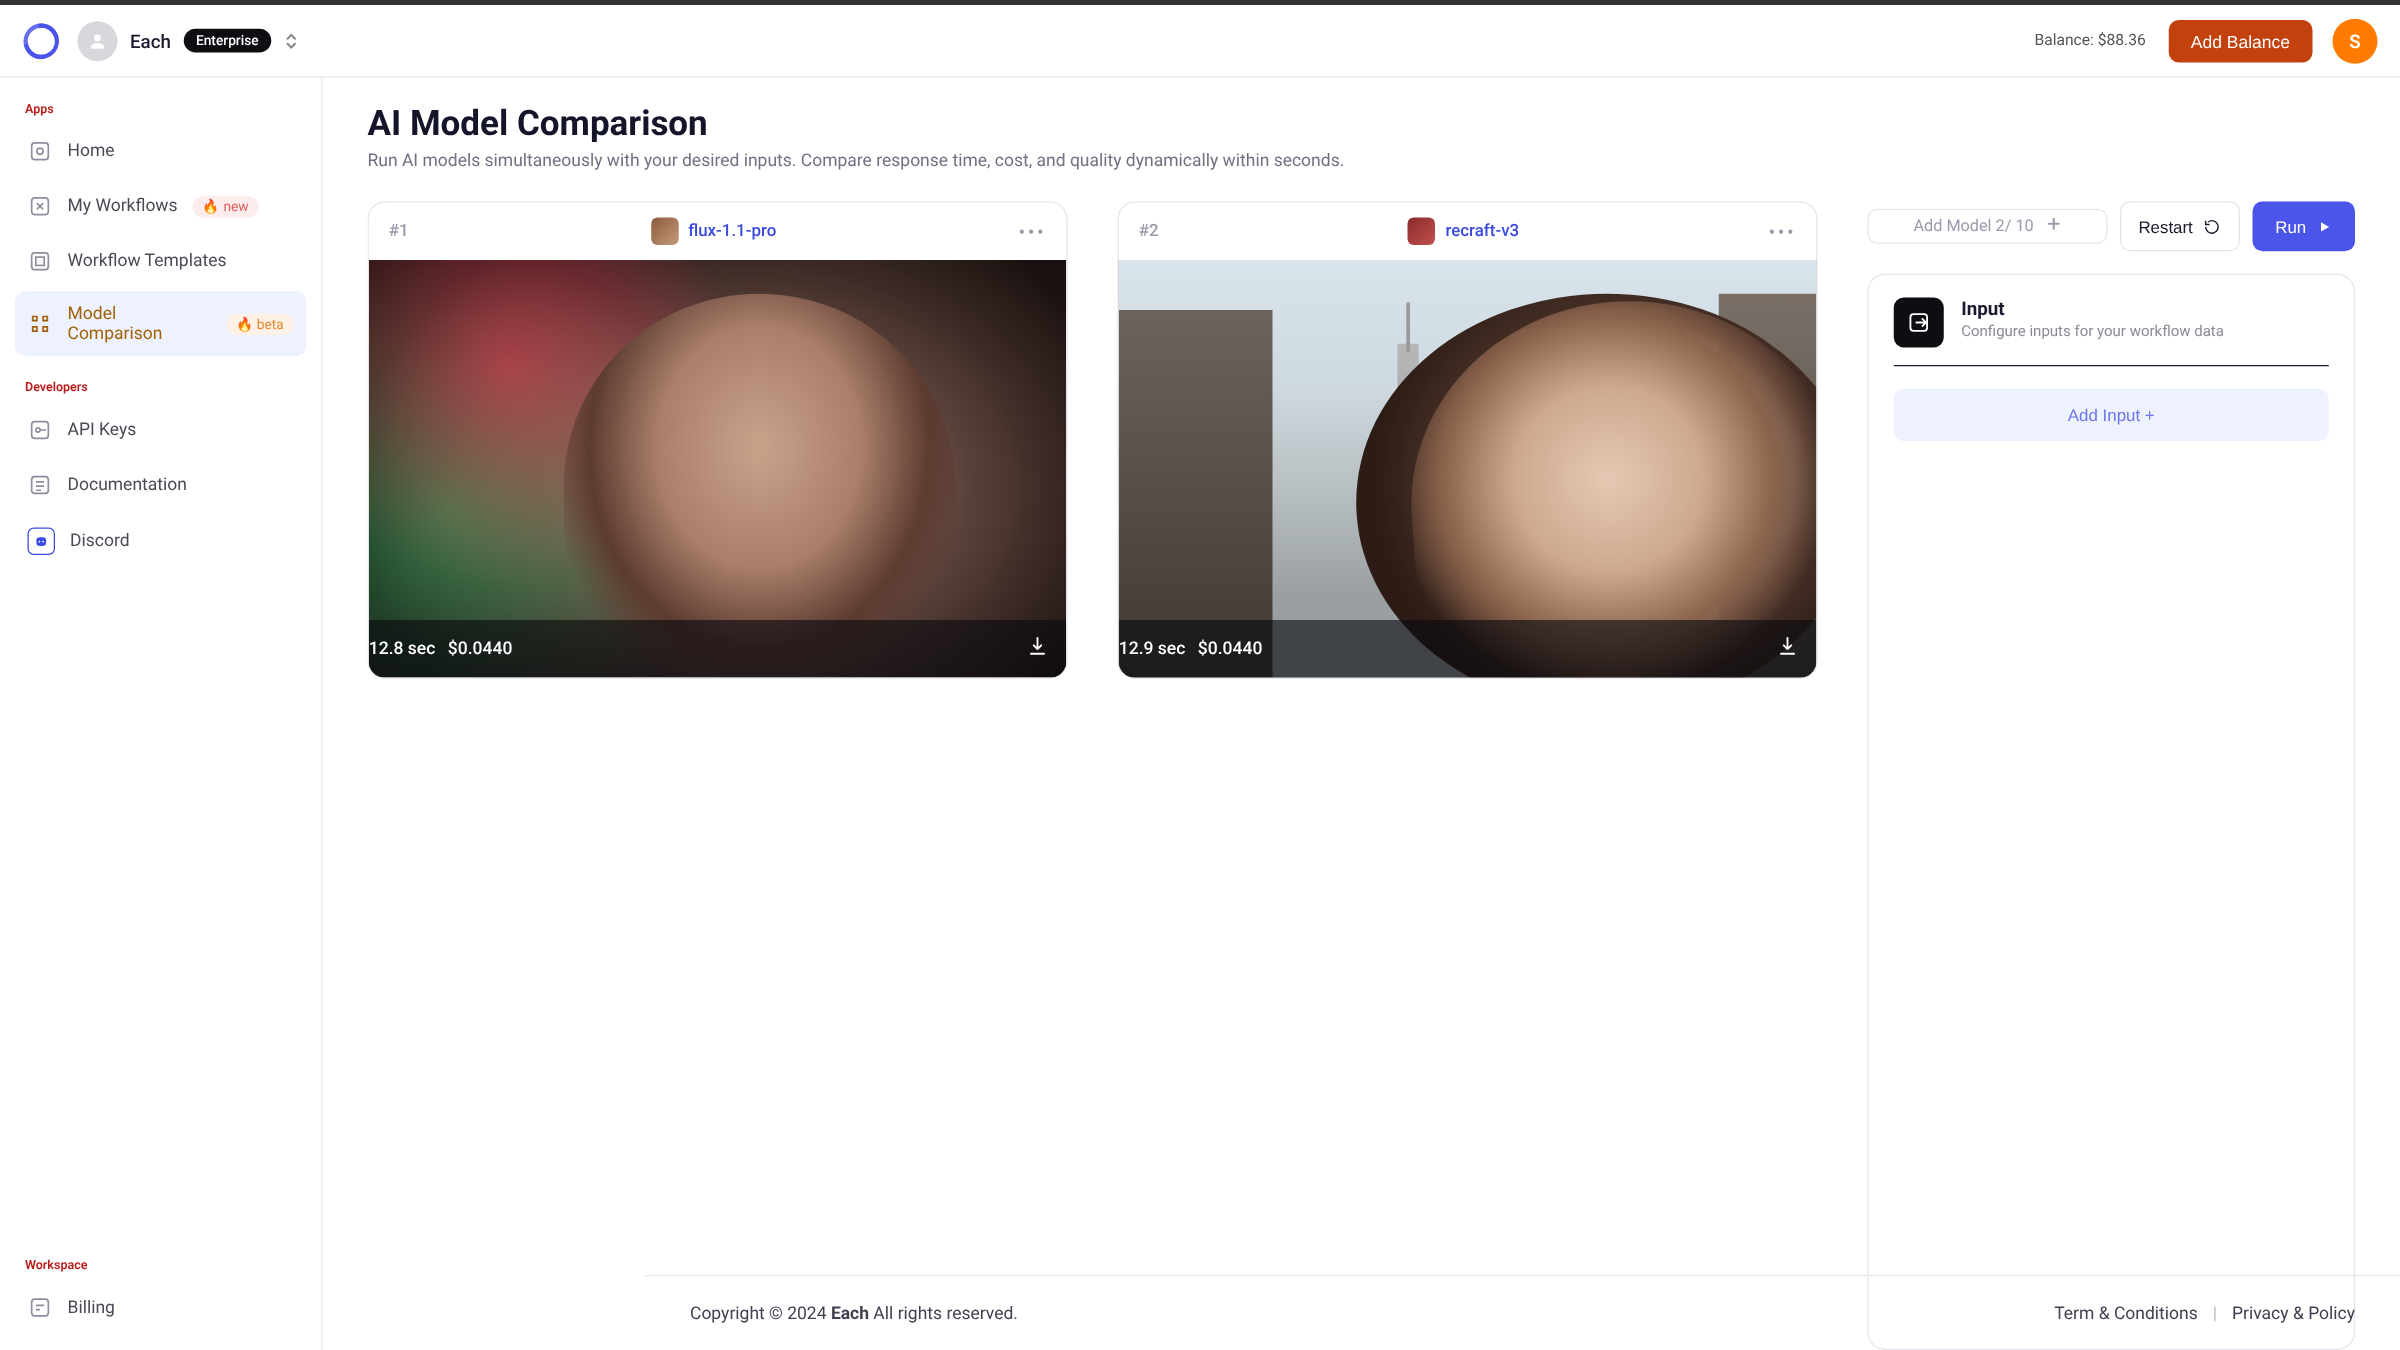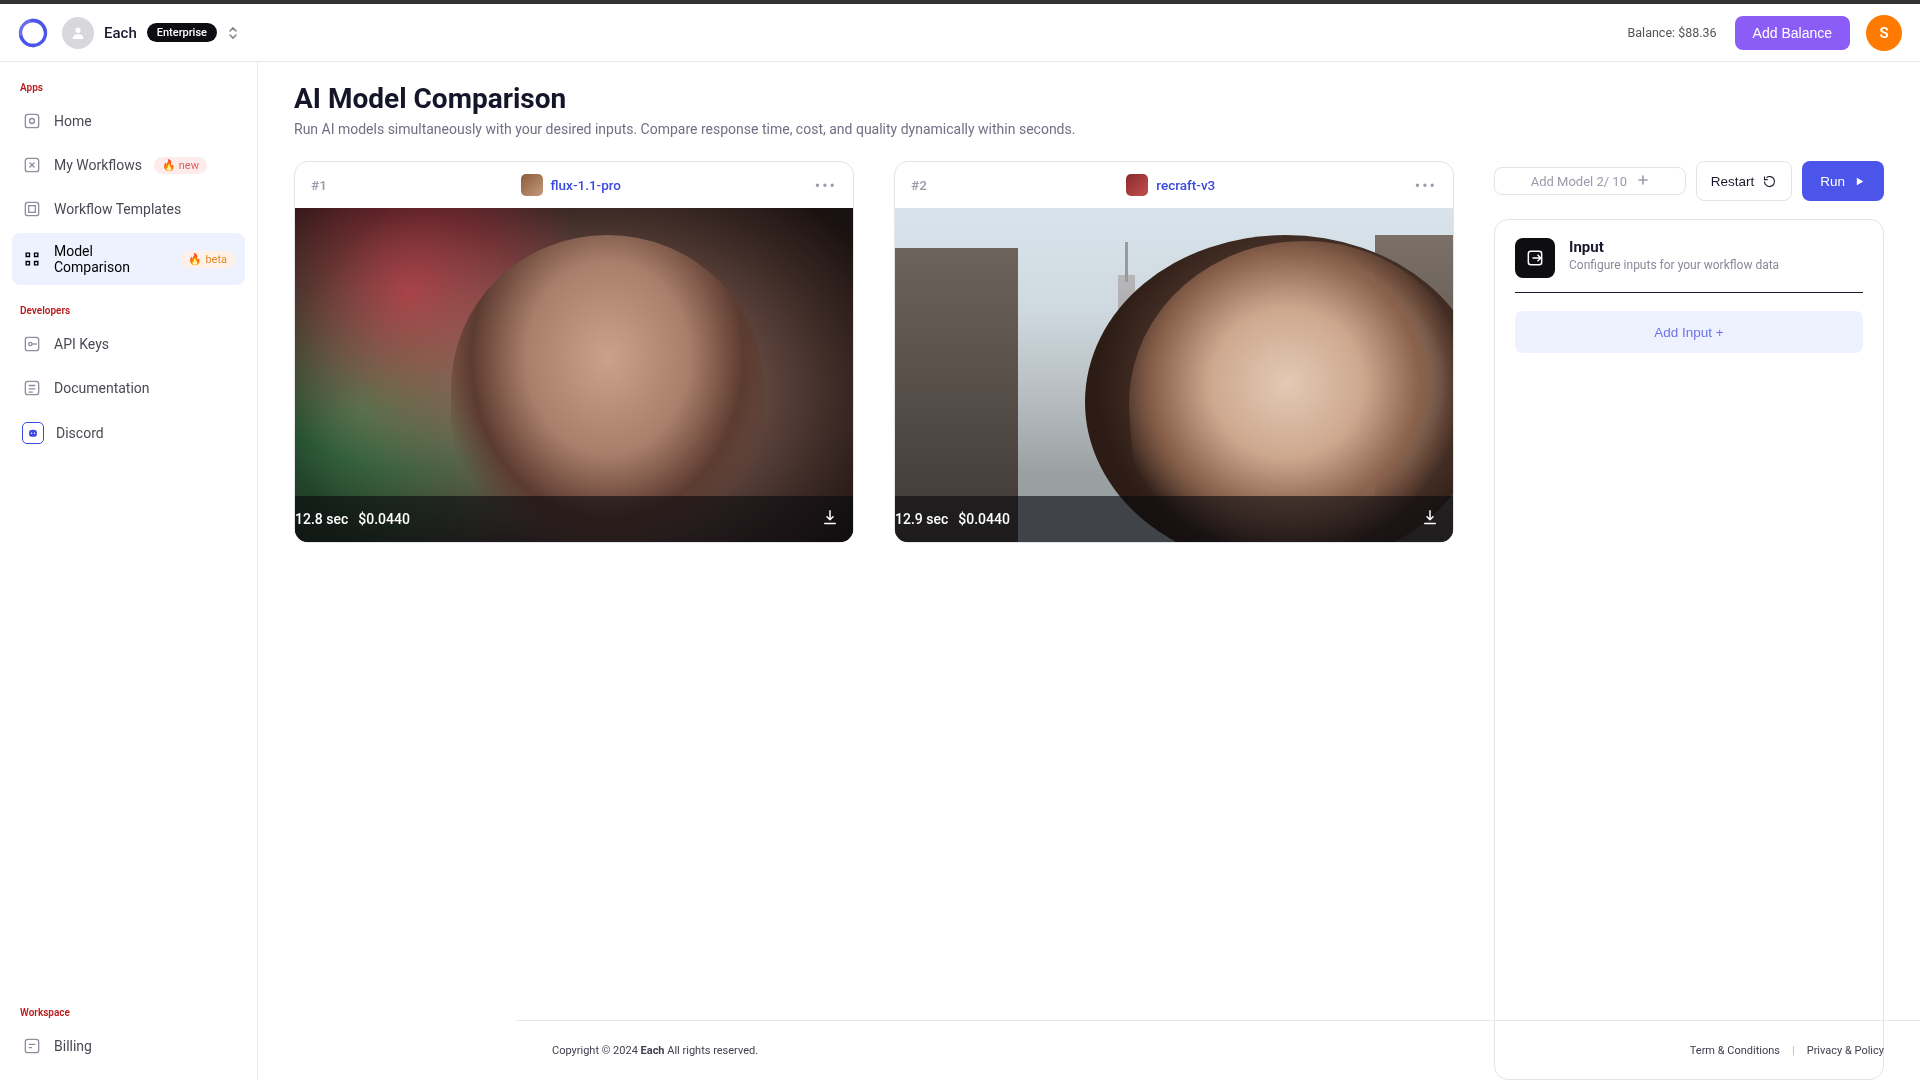--- a/index.html
+++ b/index.html
@@ -10,32 +10,32 @@
   .header { height: 62px; border-bottom: 1px solid #e8e8ec; border-top: 4px solid #333; display:flex; align-items:center; padding: 0 18px; }
   .logo-circle { width:30px; height:30px; border-radius:50%; display:flex; align-items:center; justify-content:center; }
   .logo-svg { width:30px; height:30px; }
   .avatar-grey { width:32px; height:32px; border-radius:50%; background:#d8d8dc; display:flex; align-items:center; justify-content:center; margin-left:14px; }
   .avatar-grey svg { width:16px; height:16px; fill:#fff; }
   .workspace-name { font-size:15px; font-weight:500; margin-left:10px; color:#1a1a2e; }
   .plan-badge { background:#0d0d12; color:#fff; font-size:11px; border-radius:12px; padding:3px 10px; margin-left:10px; font-weight:500; }
   .switcher { margin-left:10px; color:#777; display:flex; flex-direction:column; justify-content:center; }
   .header-spacer { flex:1; }
   .balance-text { font-size:12.5px; color:#555; margin-right:18px; }
-  .add-balance-btn { background:#8b5cf6; color:#fff; font-size:14px; font-weight:500; border:none; border-radius:8px; padding:9px 18px; cursor:pointer; }
+  .add-balance-btn { background:#c2410c; color:#fff; font-size:14px; font-weight:500; border:none; border-radius:8px; padding:9px 18px; cursor:pointer; }
   .avatar-orange { width:36px; height:36px; border-radius:50%; background:#ff7a00; color:#fff; display:flex; align-items:center; justify-content:center; font-weight:600; margin-left:16px; font-size:15px; }
 
   
   .body-row { flex:1; display:flex; overflow:hidden; }
 
   
   .sidebar { width: 258px; border-right:1px solid #e8e8ec; padding: 14px 12px; display:flex; flex-direction:column; }
   .side-section-title { font-size:10px; font-weight:600; color:#b91c1c; padding: 6px 8px 4px; }
   .side-item { display:flex; align-items:center; gap:12px; padding:10px 10px; border-radius:8px; font-size:14px; color:#4a4a55; cursor:pointer; margin-top:4px; position:relative; }
   .side-item.active { background:#eef2ff; }
-  .side-item.active .side-label, .side-item.active .side-icon { color:#000000; }
+  .side-item.active .side-label, .side-item.active .side-icon { color:#a16207; }
   .side-icon { width:20px; height:20px; color:#8e8ea0; flex-shrink:0; display:flex; align-items:center; justify-content:center; }
   .side-icon svg { width:20px; height:20px; stroke:currentColor; fill:none; stroke-width:1.6; }
   .discord-box { width:22px; height:22px; border:1.5px solid #3a49e0; border-radius:5px; display:flex; align-items:center; justify-content:center; color:#3a49e0; }
   .discord-box svg { width:14px; height:14px; fill:#3a49e0; stroke:none; }
   .tag { font-size:11px; border-radius:10px; padding:2px 8px; display:inline-flex; align-items:center; gap:3px; }
   .tag-new { background:#fdecec; color:#de5f5f; }
   .tag-beta { background:#fff1e6; color:#e08a2e; }
   .fire { font-size:11px; }
   .side-spacer { flex:1; }
 
@@ -90,21 +90,21 @@
   .run-btn svg { width:13px; height:13px; fill:#fff; }
   .restart-btn svg { width:15px; height:15px; stroke:#1a1a2e; fill:none; stroke-width:1.8; }
 
   .input-card { border:1px solid #e3e3ea; border-radius:14px; margin-top:18px; padding:18px 20px 20px; flex:1; display:flex; flex-direction:column; }
   .input-head { display:flex; gap:14px; align-items:flex-start; border-bottom:1.5px solid #1a1a2e; padding-bottom:14px; }
   .input-icon-box { width:40px; height:40px; border-radius:8px; background:#0d0d12; display:flex; align-items:center; justify-content:center; }
   .input-icon-box svg { width:20px; height:20px; stroke:#fff; fill:none; stroke-width:1.8; }
   .input-title { font-size:15px; font-weight:700; }
   .input-sub { font-size:12px; color:#8a8a9a; margin-top:2px; }
   .add-input-btn { margin-top:18px; background:#eef2ff; color:#6b74e8; border:none; border-radius:8px; height:42px; font-size:13.5px; font-weight:500; cursor:pointer; }
-  .footer-wrap { position:absolute; left:258px; right:0; bottom:0; height:60px; border-top:1px solid #e8e8ec; display:flex; align-items:center; padding:0 36px; font-size:11px; color:#404050; }
+  .footer-wrap { position:absolute; left:258px; right:0; bottom:0; height:60px; border-top:1px solid #e8e8ec; display:flex; align-items:center; padding:0 36px; font-size:14px; color:#404050; }
   .footer-left b { font-weight:700; }
   .footer-spacer { flex:1; }
   .footer-wrap a { color:#404050; text-decoration:none; cursor:pointer; }
   .footer-sep { margin:0 12px; color:#bbb; }
 </style>
 </head>
 <body>
 
 <div class="header">
   <div class="logo-circle">

